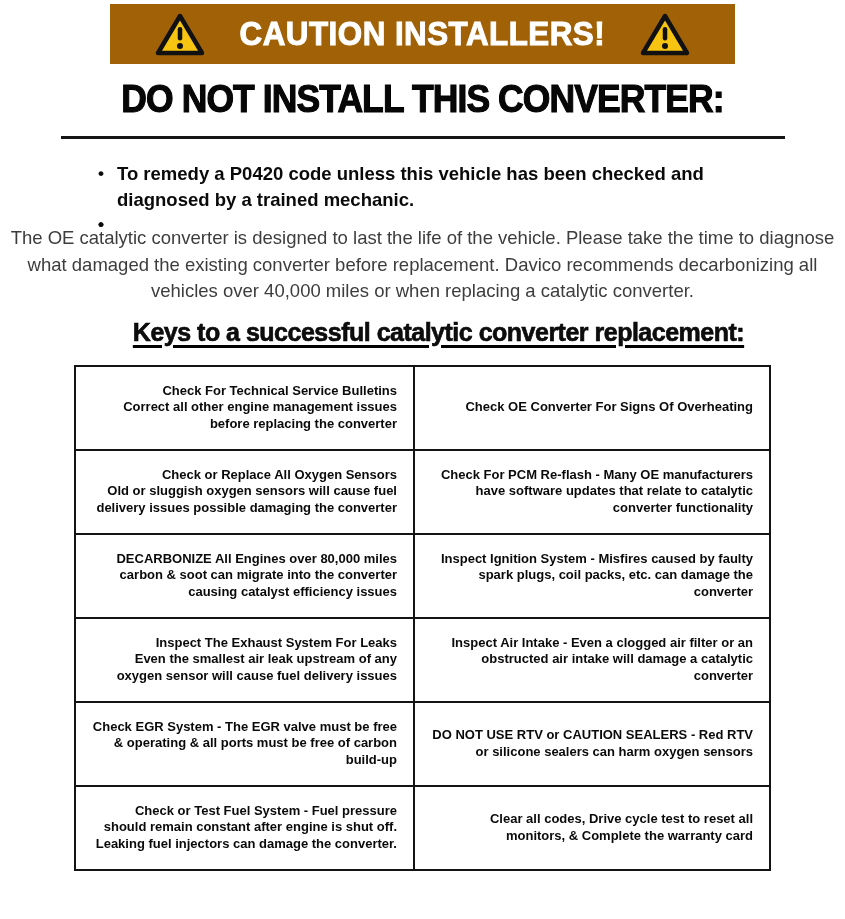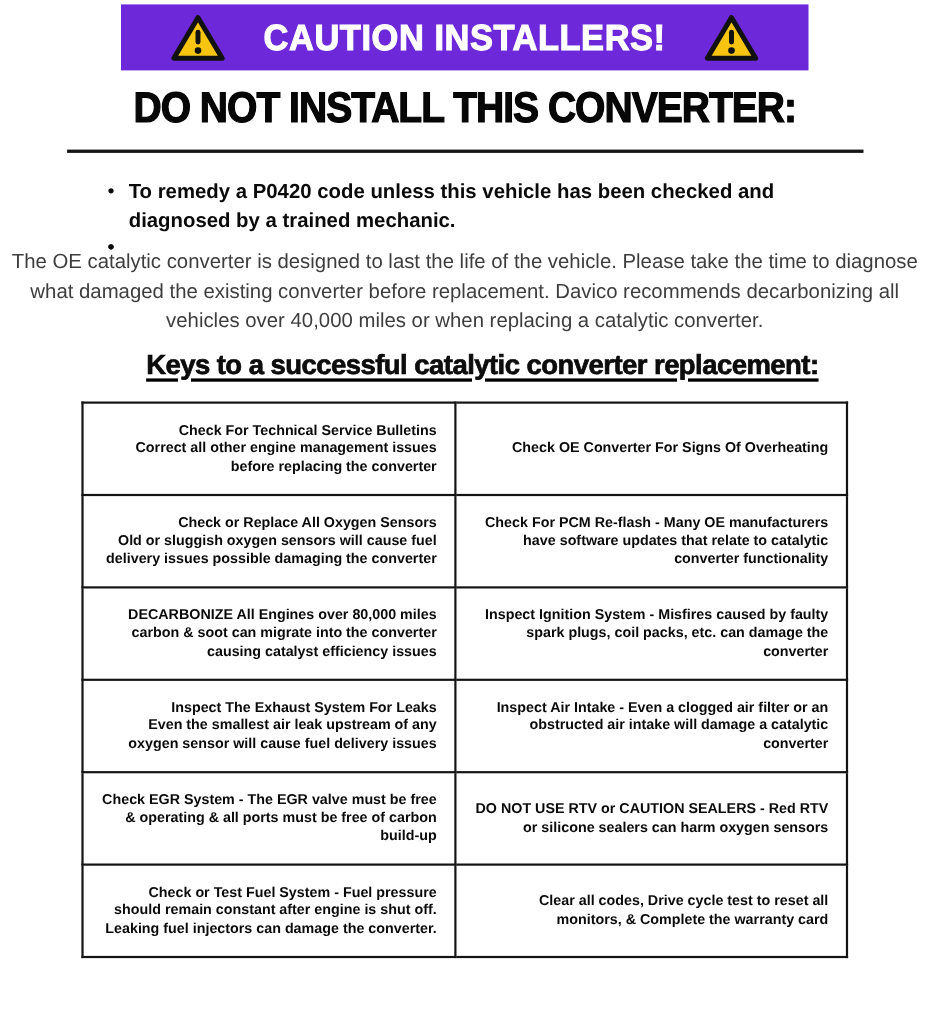--- a/index.html
+++ b/index.html
@@ -10,21 +10,21 @@
     font-family: "Liberation Sans", sans-serif;
     overflow: hidden;
     -webkit-font-smoothing: antialiased;
   }
   .page { width: 845px; height: 919px; position: relative; }
 
   
   .banner {
     width: 625px; height: 60px;
     margin: 4px auto 0;
-    background: #6d28d9;
+    background: #a16207;
     display: flex; align-items: center; justify-content: center;
     gap: 24px;
   }
   .banner-text {
     color: #ffffff;
     font-size: 33px;
     font-weight: bold;
     letter-spacing: 0.5px;
     -webkit-text-stroke: 1px #ffffff;
     transform: scaleX(0.95);

